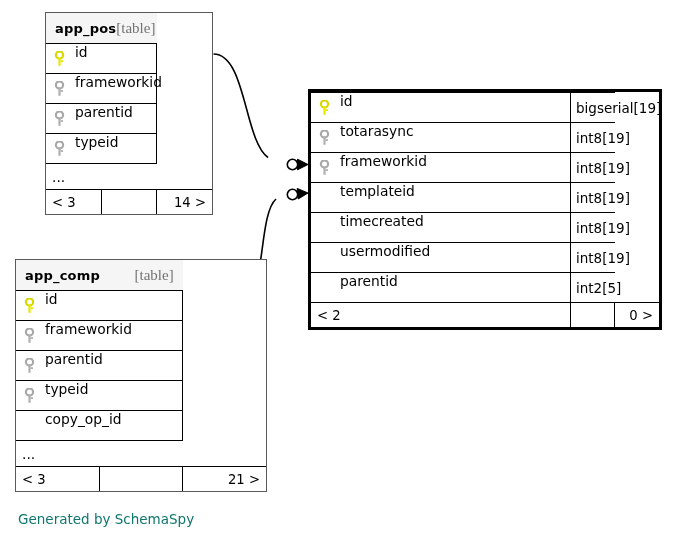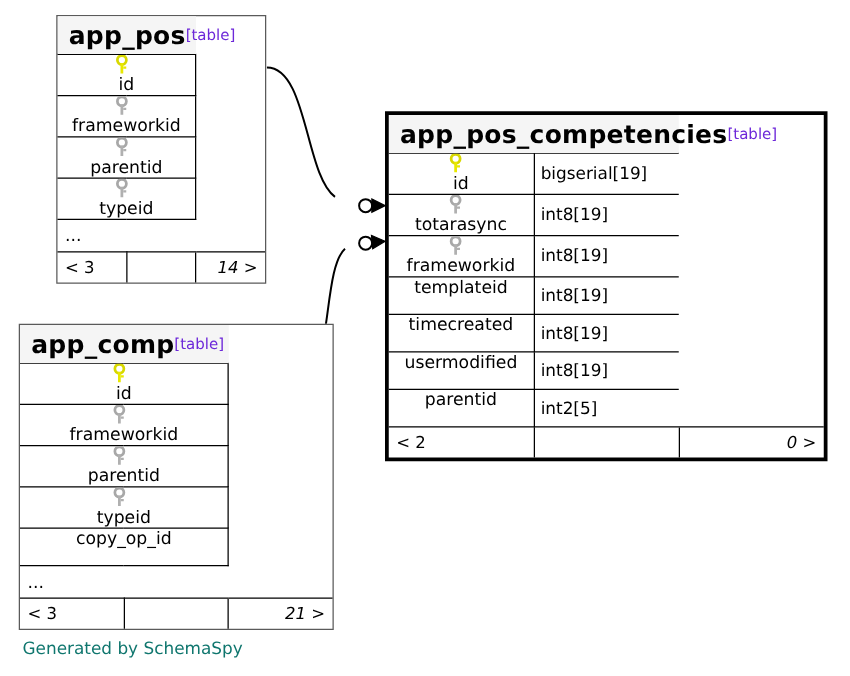--- a/index.html
+++ b/index.html
@@ -67,51 +67,50 @@
   }
   .hdr-inner {
     display: flex;
     align-items: center;
     justify-content: space-between;
     width: 100%;
     height: 100%;
   }
   .tbl-name {
     font-weight: bold;
-    font-size: 20px;
+    font-size: 13px;
     color: #000;
     letter-spacing: 0.2px;
     white-space: nowrap;
   }
   .tbl-tag {
-    font-size: 12px;
-    color: #6d28d9;
+    font-size: 15px;
+    color: #737373;
     white-space: nowrap;
+    font-family: Liberation Serif, serif;
   }
 
   
   .col-row td {
     height: 29px;
   }
   .col-name-cell {
     padding: 0 6px !important;
     border-left: none !important;
   }
   .col-type-cell {
     padding: 0 5px !important;
     border-right: none !important;
     font-size: 13.5px;
     color: #000000;
     white-space: nowrap;
   }
   .col-inner {
     display: flex;
-    align-items: center;
     height: 100%;
-    flex-direction: column;
   }
   .col-label {
     font-size: 13.8px;
     color: #000;
     white-space: nowrap;
   }
 
   
   .key-slot {
     width: 21px;
@@ -137,21 +136,21 @@
   
   .foot-row td {
     height: 24px;
     font-size: 13.2px;
     color: #000;
     padding: 0 6px !important;
     border-bottom: none !important;
   }
   .foot-left  { text-align: left;  border-left: none !important; }
   .foot-mid   { text-align: center; }
-  .foot-right { text-align: right; border-right: none !important; font-style: italic; }
+  .foot-right { text-align: right; border-right: none !important; }
 
   
   .caption {
     position: absolute;
     left: 18px;
     top: 511px;
     font-size: 13.5px;
     color: #0f766e;
     white-space: nowrap;
   }
@@ -352,28 +351,20 @@
         <td class="foot-mid" style="width:26%;"></td>
         <td class="foot-right" style="width:37%;">21 &gt;</td>
       </tr>
     </tbody>
       </table>
   </div>
 
   <div class="table-node focal" id="node-app_pos_competencies" style="left:308px; top:89px; width:354px;">
     <table class="tbl">
       <tbody>
-          <tr>
-        <td class="hdr-cell" colspan="2">
-          <div class="hdr-inner">
-            <span class="tbl-name">app_pos_competencies</span>
-            <span class="tbl-tag">[table]</span>
-          </div>
-        </td>
-      </tr>
 
       <tr class="col-row">
         <td class="col-name-cell" style="width:247px;">
           <div class="col-inner">
             <span class="key-slot">
               <svg width="11" height="16" viewBox="0 0 11 16">
                 <circle cx="5.5" cy="4" r="3.6" fill="none" stroke="#d8d800" stroke-width="2.2"></circle>
                 <rect x="4.4" y="6.4" width="2.2" height="8.4" fill="#e8e800"></rect>
                 <rect x="6.6" y="9.2" width="2.4" height="1.8" fill="#e8e800"></rect>
               </svg>

